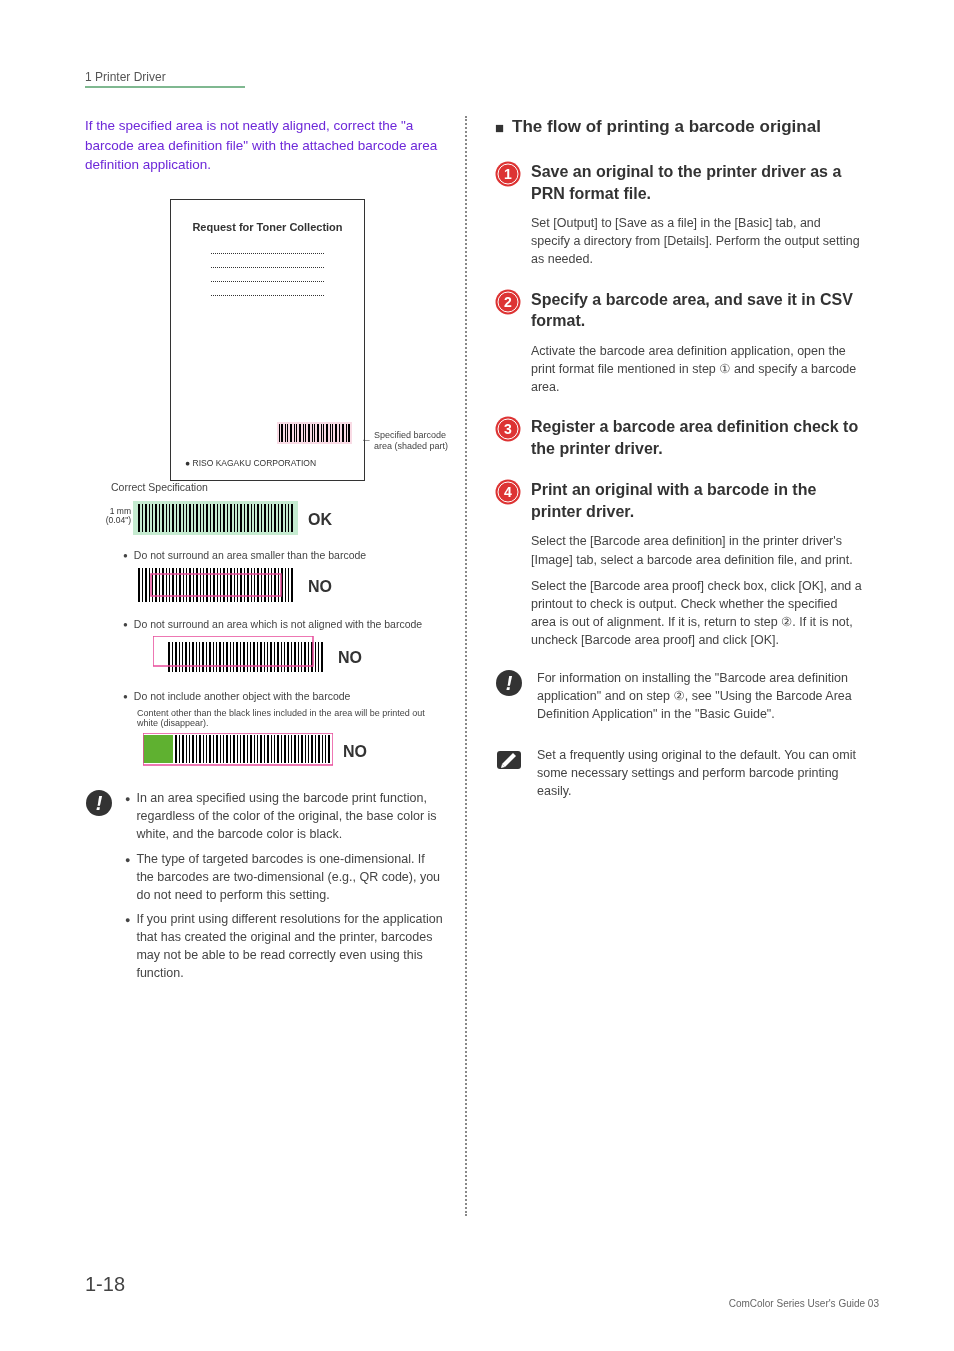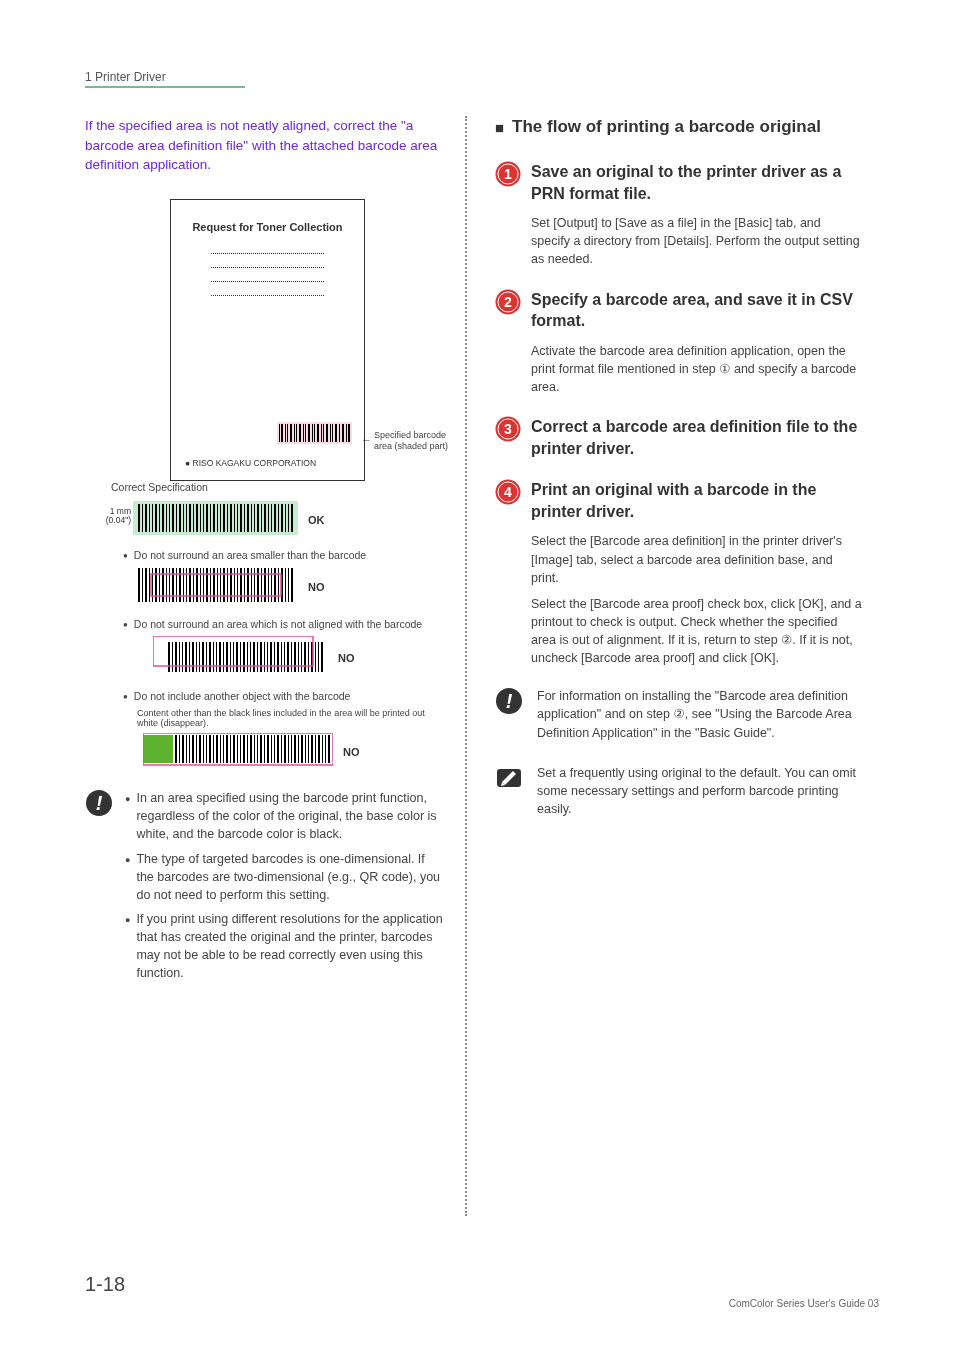--- a/index.html
+++ b/index.html
@@ -133,21 +133,21 @@
   .mm-label {
     position: absolute;
     left: -36px;
     top: 6px;
     font-size: 8.5px;
     text-align: right;
     width: 34px;
     line-height: 1.1;
   }
   .ok-no {
-    font-size: 11px;
+    font-size: 16px;
     font-weight: bold;
   }
   .barcode-box {
     display: inline-block;
   }
   .note-section {
     display: flex;
     margin-top: 18px;
     gap: 12px;
   }
@@ -577,35 +577,35 @@
       <div class="step-body">Activate the barcode area definition application, open the print format file mentioned in step ① and specify a barcode area.</div>
     </div>
 
     <div class="step">
       <div class="step-head">
         <svg class="step-num" viewBox="0 0 26 26">
             <circle cx="13" cy="13" r="12.5" fill="#d33"></circle>
             <circle cx="13" cy="13" r="10" fill="none" stroke="#fff" stroke-width="1"></circle>
             <text x="13" y="18" font-size="14" font-weight="bold" fill="#fff" text-anchor="middle">3</text>
           </svg>
-        <div class="step-title">Correct a barcode area definition file to the printer driver.</div>
+        <div class="step-title">Register a barcode area definition check to the printer driver.</div>
       </div>
     </div>
 
     <div class="step">
       <div class="step-head">
         <svg class="step-num" viewBox="0 0 26 26">
             <circle cx="13" cy="13" r="12.5" fill="#d33"></circle>
             <circle cx="13" cy="13" r="10" fill="none" stroke="#fff" stroke-width="1"></circle>
             <text x="13" y="18" font-size="14" font-weight="bold" fill="#fff" text-anchor="middle">4</text>
           </svg>
         <div class="step-title">Print an original with a barcode in the printer driver.</div>
       </div>
       <div class="step-body">
-        <p>Select the [Barcode area definition] in the printer driver's [Image] tab, select a barcode area definition base, and print.</p>
+        <p>Select the [Barcode area definition] in the printer driver's [Image] tab, select a barcode area definition file, and print.</p>
         <p>Select the [Barcode area proof] check box, click [OK], and a printout to check is output. Check whether the specified area is out of alignment. If it is, return to step ②. If it is not, uncheck [Barcode area proof] and click [OK].</p>
       </div>
     </div>
 
     <div class="right-note">
       <svg class="caution-icon" viewBox="0 0 28 28">
           <circle cx="14" cy="14" r="13" fill="#333"></circle>
           <text x="14" y="21" font-size="20" font-weight="bold" fill="#fff" text-anchor="middle" font-style="italic">!</text>
         </svg>
       <div>For information on installing the "Barcode area definition application" and on step ②, see "Using the Barcode Area Definition Application" in the "Basic Guide".</div>

